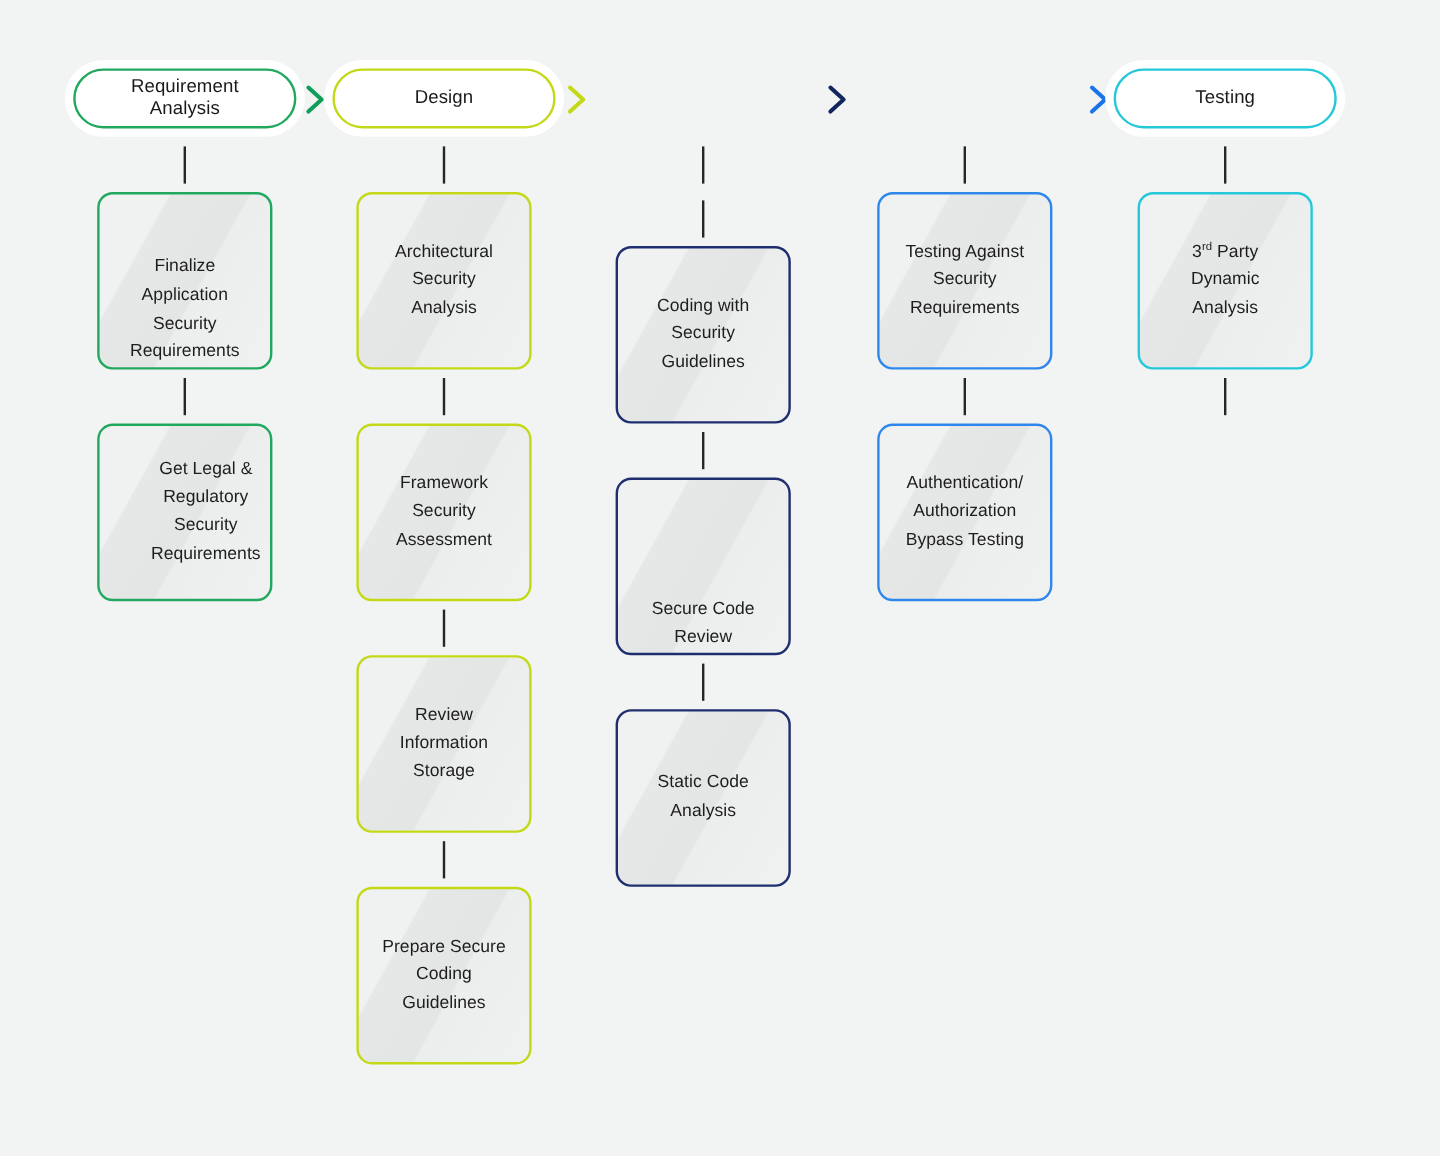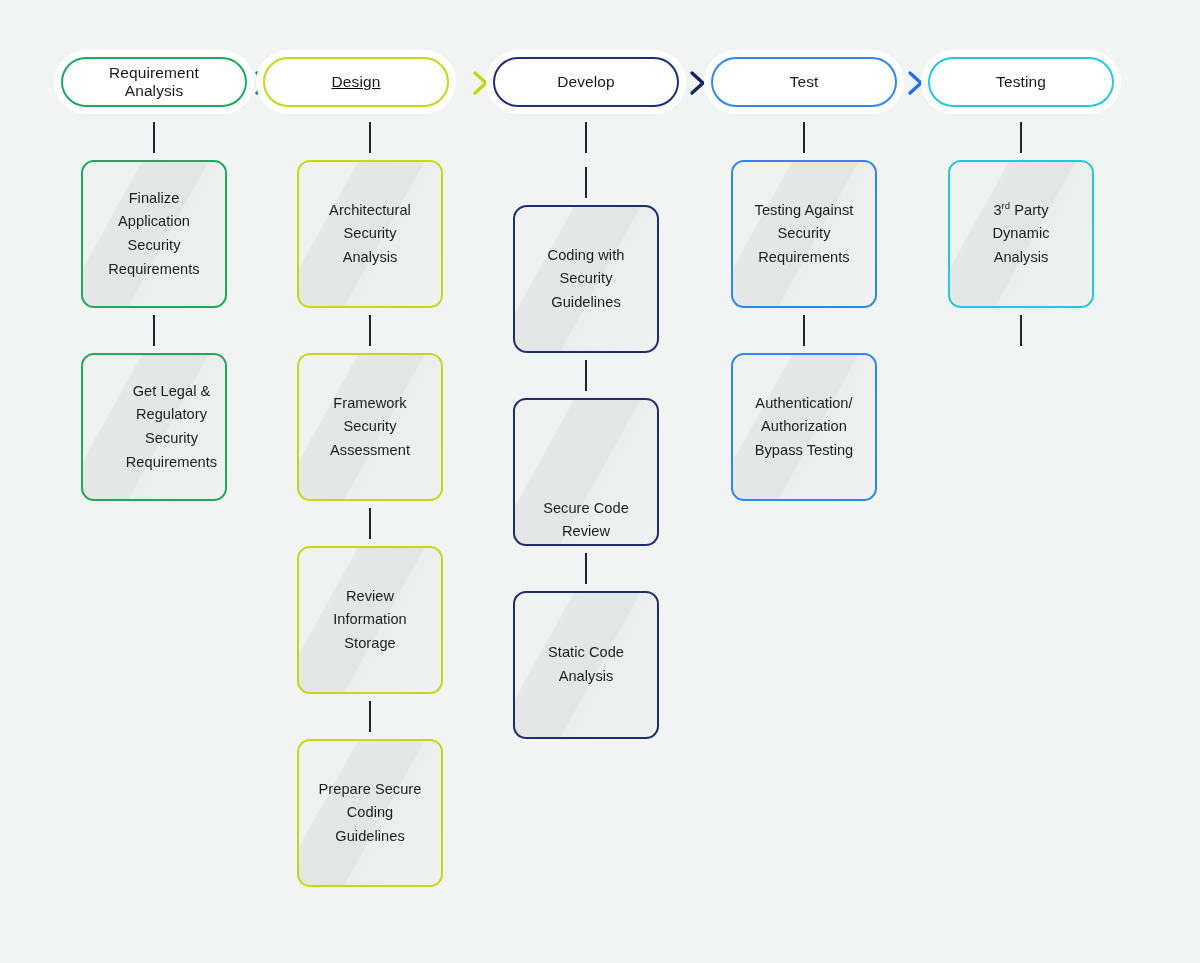--- a/index.html
+++ b/index.html
@@ -133,60 +133,50 @@
       <div class="pill-wrap" style="left: 61px;">
         <div class="pill" style="border-color: rgb(33, 168, 95);">
           <span>Requirement<br>Analysis</span>
         </div>
       </div>
       <div class="chev" style="left: 252px;">
         <svg width="22" height="26" viewBox="0 0 22 26">
           <path d="M5 3 L16 13 L5 23" fill="none" stroke="#0f9d58" stroke-width="3.4" stroke-linecap="round" stroke-linejoin="round"></path>
         </svg>
       </div>
-      <div class="pill-wrap" style="left: 263px; text-decoration: underline;">
+      <div class="pill-wrap" style="left: 277px;">
         <div class="pill" style="border-color: rgb(195, 217, 23);">
           <span>Design</span>
         </div>
       </div>
       <div class="chev" style="left: 470px;">
         <svg width="22" height="26" viewBox="0 0 22 26">
           <path d="M5 3 L16 13 L5 23" fill="none" stroke="#c3d917" stroke-width="3.4" stroke-linecap="round" stroke-linejoin="round"></path>
         </svg>
       </div>
-      <div class="pill-wrap" style="left: 493px;">
-        <div class="pill" style="border-color: rgb(31, 46, 110);">
-          <span>Develop</span>
-        </div>
-      </div>
       <div class="chev" style="left: 687px;">
         <svg width="22" height="26" viewBox="0 0 22 26">
           <path d="M5 3 L16 13 L5 23" fill="none" stroke="#13265e" stroke-width="3.4" stroke-linecap="round" stroke-linejoin="round"></path>
         </svg>
-      </div>
-      <div class="pill-wrap" style="left: 711px;">
-        <div class="pill" style="border-color: rgb(47, 135, 235);">
-          <span>Test</span>
-        </div>
       </div>
       <div class="chev" style="left: 905px;">
         <svg width="22" height="26" viewBox="0 0 22 26">
           <path d="M5 3 L16 13 L5 23" fill="none" stroke="#1a73e8" stroke-width="3.4" stroke-linecap="round" stroke-linejoin="round"></path>
         </svg>
       </div>
       <div class="pill-wrap" style="left: 928px;">
         <div class="pill" style="border-color: rgb(36, 200, 216);">
           <span>Testing</span>
         </div>
       </div>
     </div>
 
 <div class="column" style="left: 61px; top: 115px;">
       <div class="connector"></div>
-      <div class="node" style="border-color: rgb(33, 168, 95);">
+      <div class="node" style="border-color: rgb(33, 168, 95); align-items: flex-end;">
         <span class="node-label">Finalize<br>Application<br>Security<br>Requirements</span>
       </div>
       <div class="connector"></div>
       <div class="node" style="border-color: rgb(33, 168, 95); padding-left: 35px;">
         <span class="node-label">Get Legal &amp;<br>Regulatory<br>Security<br>Requirements</span>
       </div>
     </div>
     <div class="column" style="left: 277px; top: 115px;">
       <div class="connector"></div>
       <div class="node" style="border-color: rgb(195, 217, 23);">
@@ -201,21 +191,21 @@
         <span class="node-label">Review<br>Information<br>Storage</span>
       </div>
       <div class="connector"></div>
       <div class="node" style="border-color: rgb(195, 217, 23);">
         <span class="node-label">Prepare Secure<br>Coding<br>Guidelines</span>
       </div>
     </div>
     <div class="column" style="left: 493px; top: 115px;">
       <div class="connector"></div>
       <div class="connector"></div>
-      <div class="node" style="border-color: rgb(31, 46, 110); border-radius: 14px;">
+      <div class="node" style="border-color: rgb(31, 46, 110);">
         <span class="node-label">Coding with<br>Security<br>Guidelines</span>
       </div>
       <div class="connector"></div>
       <div class="node" style="border-color: rgb(31, 46, 110); align-items: flex-end;">
         <span class="node-label">Secure Code<br>Review</span>
       </div>
       <div class="connector"></div>
       <div class="node" style="border-color: rgb(31, 46, 110);">
         <span class="node-label">Static Code<br>Analysis</span>
       </div>

